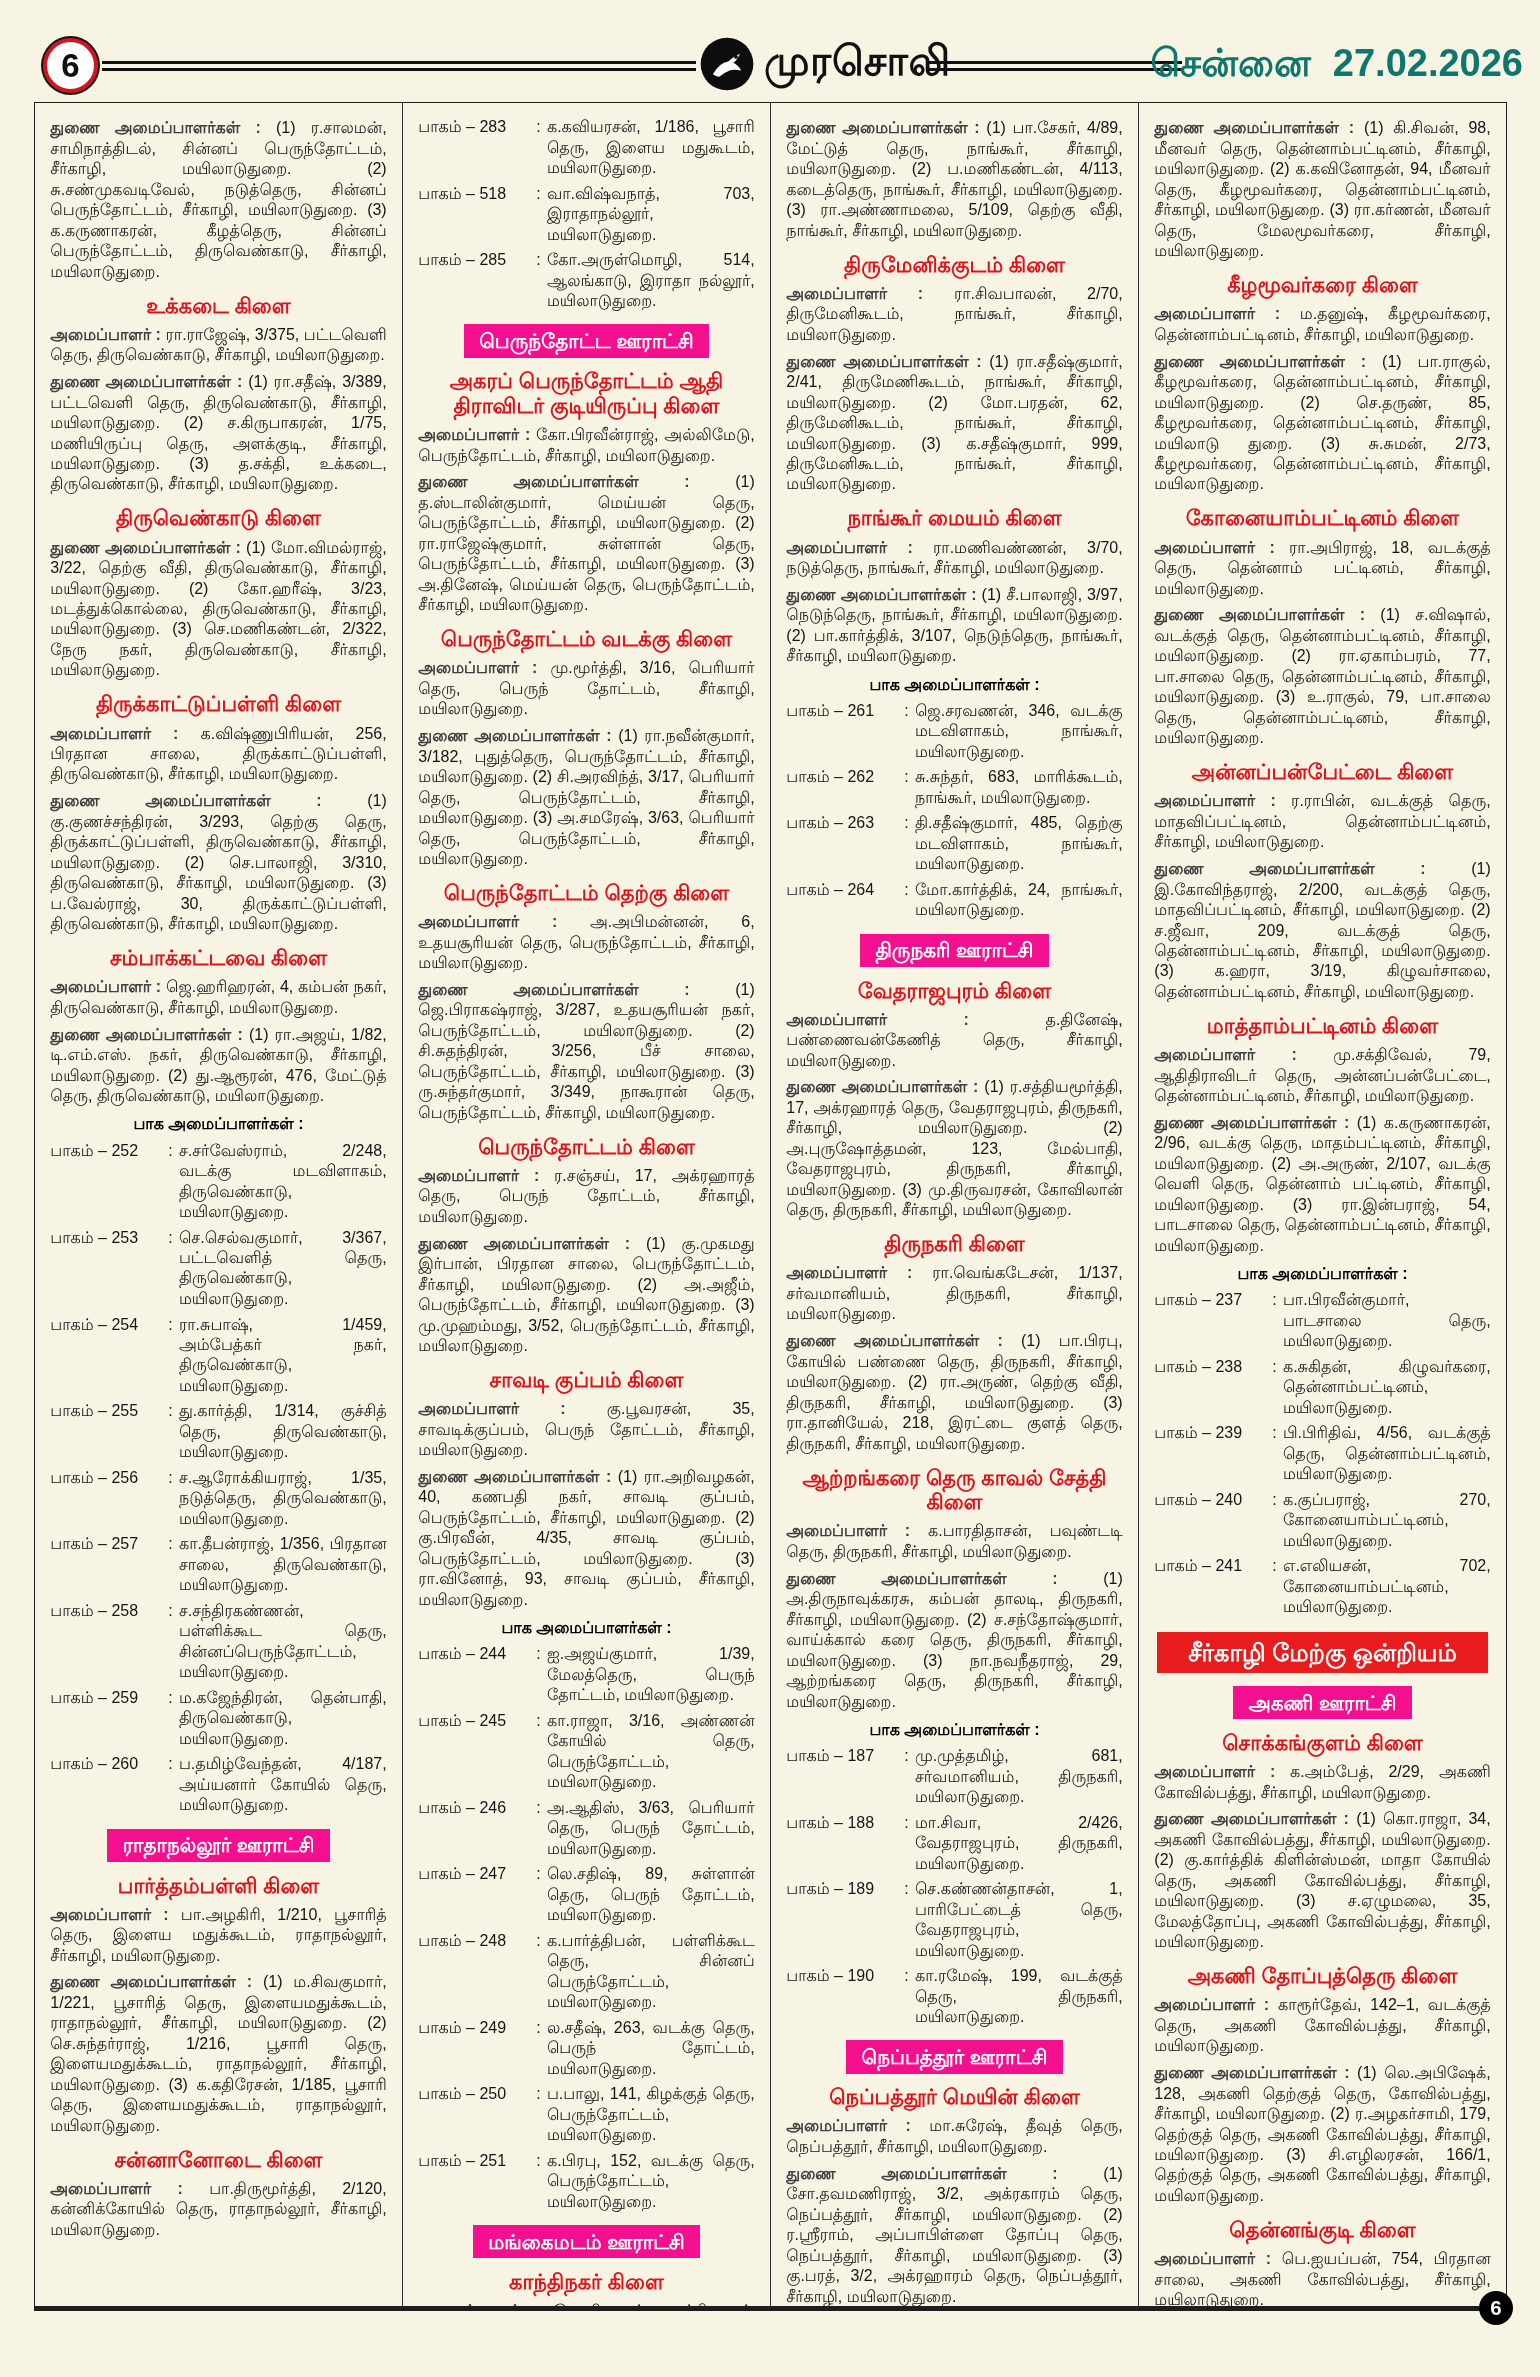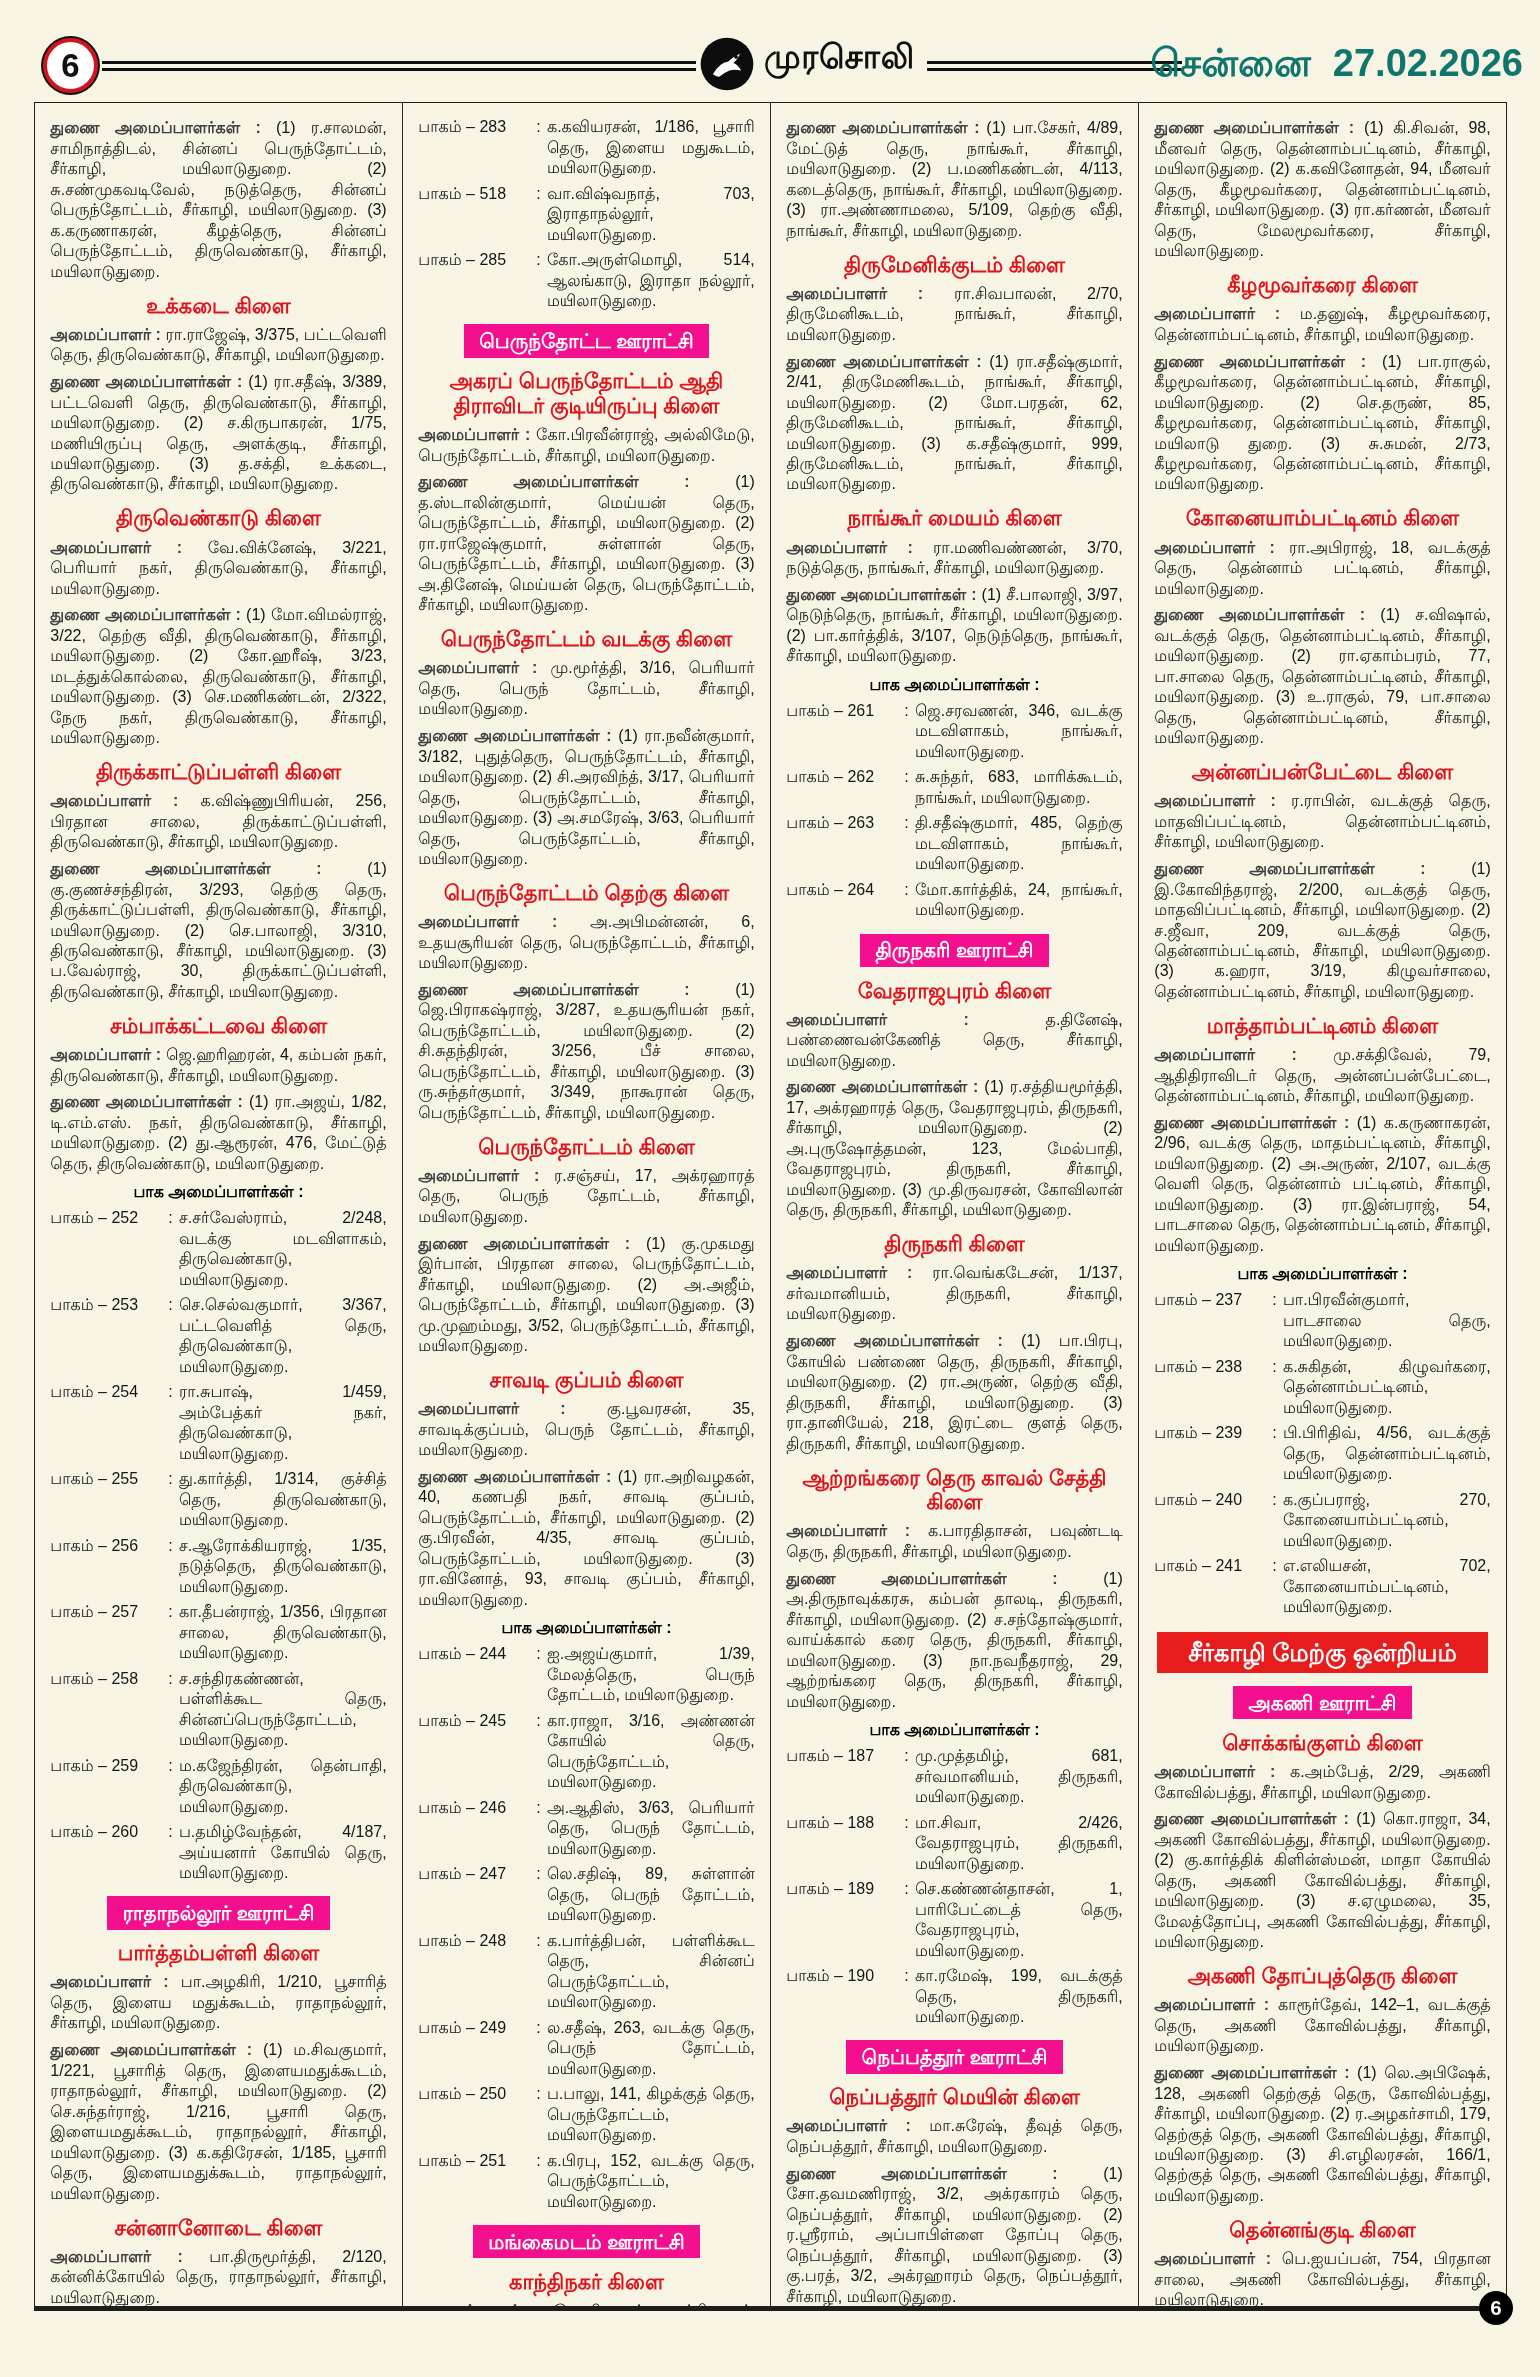--- a/index.html
+++ b/index.html
@@ -7,21 +7,21 @@
         font-family:"Liberation Sans",sans-serif;color:#151515;overflow:hidden;}
   
   .pgnum-circle{position:absolute;left:41px;top:36px;width:59px;height:59px;border-radius:50%;
         background:#111;display:flex;align-items:center;justify-content:center;}
   .pgnum-inner{width:47px;height:47px;border-radius:50%;background:#fff;border:4.5px solid #cf1620;
         display:flex;align-items:center;justify-content:center;font-size:33px;font-weight:bold;color:#111;}
   .hrule{position:absolute;height:3.8px;border-top:3.2px solid #111;border-bottom:3.2px solid #111;background:transparent;}
   .rule-left{left:102px;top:61px;width:594px;}
   .rule-mid{left:927px;top:61px;width:255px;}
   .logo{position:absolute;left:700px;top:37px;width:54px;height:54px;}
-  .masthead{position:absolute;left:764px;top:38px;font-size:33px;font-weight:bold;color:#101010;letter-spacing:0.6px;}
+  .masthead{position:absolute;left:764px;top:38px;font-size:41px;font-weight:bold;color:#101010;letter-spacing:0.6px;}
   .dateline{position:absolute;right:18px;top:42px;font-size:38px;font-weight:bold;color:#0f766e;white-space:nowrap;}
   .dateline .city{margin-right:22px;}
   
   .content{position:absolute;left:34px;right:34px;top:102px;bottom:66px;
         border:1.9px solid #1d1d1d;border-bottom-width:5.7px;display:flex;background:#f8f4e3;}
   .col{flex:1 1 0;padding:9px 15.3px 6.4px 15.3px;overflow:hidden;border-right:1.3px solid #2a2a2a;min-width:0;}
   .col:last-child{border-right:none;}
   
   .para{font-size:16px;line-height:1.28;text-align:justify;margin:6.4px 0;color:#141414;}
   .para b{color:#404040;}
@@ -61,21 +61,20 @@
     <span class="city">சென்னை</span><span>27.02.2026</span>
   </div>
 
   <div class="content">
     <div class="col">
         <p class="para"><b>துணை அமைப்பாளர்கள் :</b> (1) ர.சாலமன், சாமிநாத்திடல், சின்னப் பெருந்தோட்டம், சீர்காழி, மயிலாடுதுறை. (2) சு.சண்முகவடிவேல், நடுத்தெரு, சின்னப் பெருந்தோட்டம், சீர்காழி, மயிலாடுதுறை. (3) க.கருணாகரன், கீழத்தெரு, சின்னப் பெருந்தோட்டம், திருவெண்காடு, சீர்காழி, மயிலாடுதுறை.</p>
         <div class="heading">உக்கடை கிளை</div>
         <p class="para"><b>அமைப்பாளர் :</b> ரா.ராஜேஷ், 3/375, பட்டவெளி தெரு, திருவெண்காடு, சீர்காழி, மயிலாடுதுறை.</p>
         <p class="para"><b>துணை அமைப்பாளர்கள் :</b> (1) ரா.சதீஷ், 3/389, பட்டவெளி தெரு, திருவெண்காடு, சீர்காழி, மயிலாடுதுறை. (2) ச.கிருபாகரன், 1/75, மணியிருப்பு தெரு, அளக்குடி, சீர்காழி, மயிலாடுதுறை. (3) த.சக்தி, உக்கடை, திருவெண்காடு, சீர்காழி, மயிலாடுதுறை.</p>
         <div class="heading">திருவெண்காடு கிளை</div>
-        <p class="para"><b>அமைப்பாளர் :</b> வே.விக்னேஷ், 3/221, பெரியார் நகர், திருவெண்காடு, சீர்காழி, மயிலாடுதுறை.</p>
         <p class="para"><b>துணை அமைப்பாளர்கள் :</b> (1) மோ.விமல்ராஜ், 3/22, தெற்கு வீதி, திருவெண்காடு, சீர்காழி, மயிலாடுதுறை. (2) கோ.ஹரீஷ், 3/23, மடத்துக்கொல்லை, திருவெண்காடு, சீர்காழி, மயிலாடுதுறை. (3) செ.மணிகண்டன், 2/322, நேரு நகர், திருவெண்காடு, சீர்காழி, மயிலாடுதுறை.</p>
         <div class="heading">திருக்காட்டுப்பள்ளி கிளை</div>
         <p class="para"><b>அமைப்பாளர் :</b> க.விஷ்ணுபிரியன், 256, பிரதான சாலை, திருக்காட்டுப்பள்ளி, திருவெண்காடு, சீர்காழி, மயிலாடுதுறை.</p>
         <p class="para"><b>துணை அமைப்பாளர்கள் :</b> (1) கு.குணச்சந்திரன், 3/293, தெற்கு தெரு, திருக்காட்டுப்பள்ளி, திருவெண்காடு, சீர்காழி, மயிலாடுதுறை. (2) செ.பாலாஜி, 3/310, திருவெண்காடு, சீர்காழி, மயிலாடுதுறை. (3) ப.வேல்ராஜ், 30, திருக்காட்டுப்பள்ளி, திருவெண்காடு, சீர்காழி, மயிலாடுதுறை.</p>
         <div class="heading">சம்பாக்கட்டவை கிளை</div>
         <p class="para"><b>அமைப்பாளர் :</b> ஜெ.ஹரிஹரன், 4, கம்பன் நகர், திருவெண்காடு, சீர்காழி, மயிலாடுதுறை.</p>
         <p class="para"><b>துணை அமைப்பாளர்கள் :</b> (1) ரா.அஜய், 1/82, டி.எம்.எஸ். நகர், திருவெண்காடு, சீர்காழி, மயிலாடுதுறை. (2) து.ஆரூரன், 476, மேட்டுத் தெரு, திருவெண்காடு, மயிலாடுதுறை.</p>
         <div class="label">பாக அமைப்பாளர்கள் :</div>
         <div class="item">
           <span class="num">பாகம் – 252</span>

